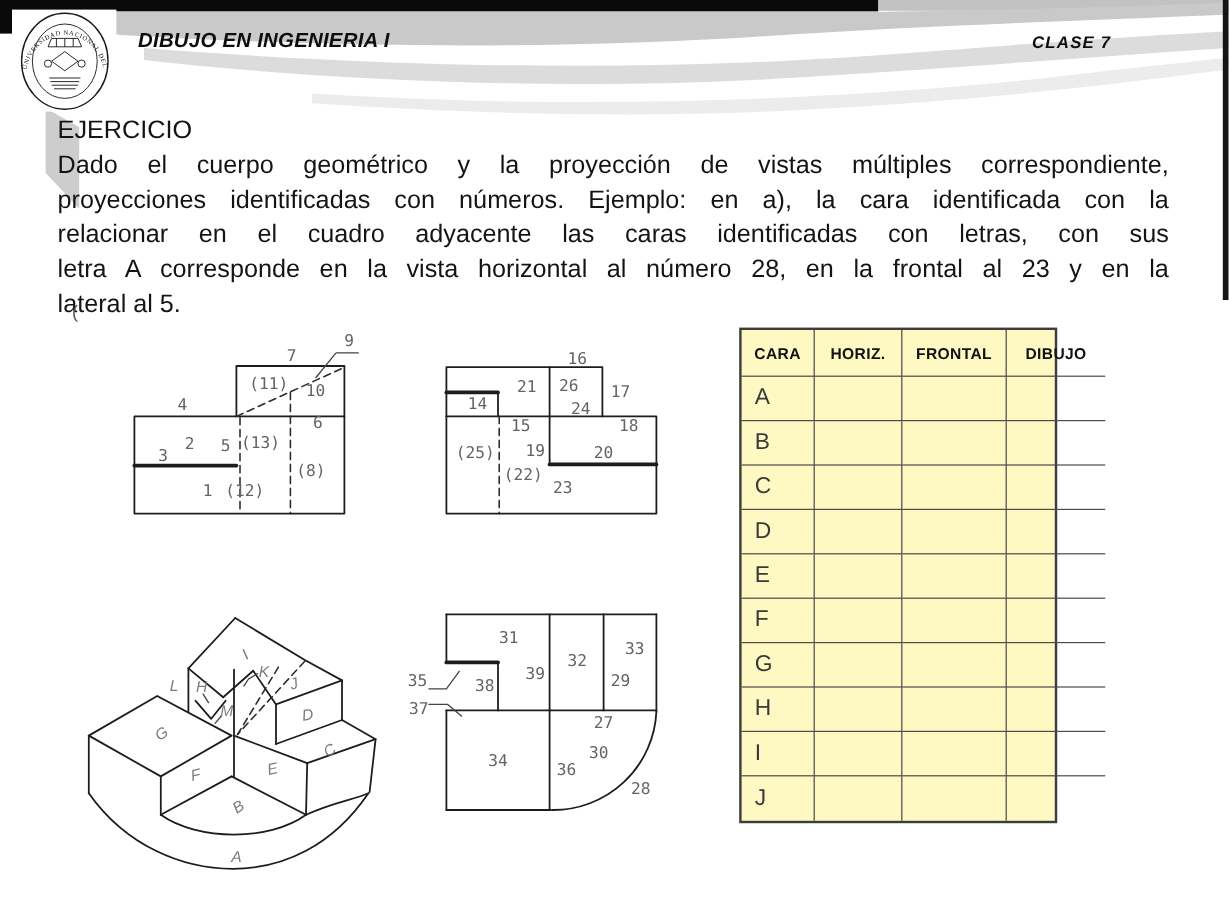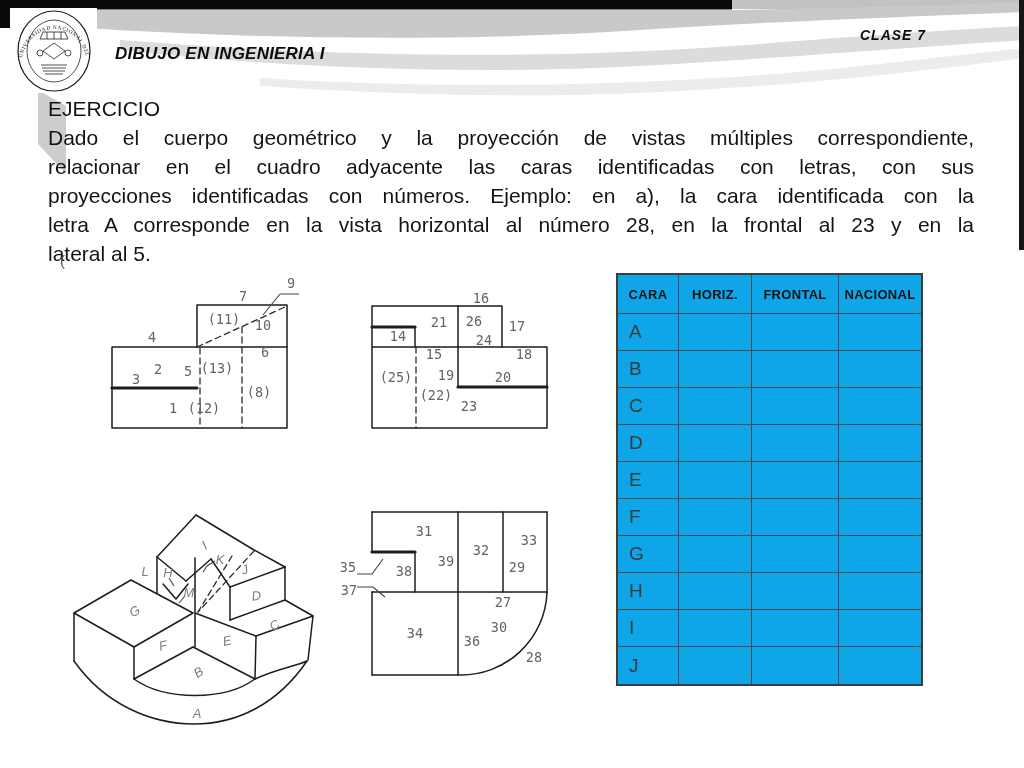--- a/index.html
+++ b/index.html
@@ -1,34 +1,34 @@
 <!DOCTYPE html>
 <html><head>
 <meta charset="utf-8">
 <style>
   html,body{margin:0;padding:0;background:#fff;}
   #slide{position:relative;width:1024px;height:768px;background:#fff;overflow:hidden;
          font-family:"Liberation Sans",sans-serif;}
   
   #header-deco{position:absolute;left:0;top:0;width:1024px;height:110px;}
   #logo-box{position:absolute;left:10px;top:8px;width:87px;height:85px;background:#fff;}
-  #slide-title{position:absolute;left:115px;top:44px;font-size:17px;font-weight:bold;
+  #slide-title{position:absolute;left:115px;top:24px;font-size:17px;font-weight:bold;
                font-style:italic;color:#0d0d0d;letter-spacing:.2px;}
   #clase-label{position:absolute;left:860px;top:27px;font-size:14px;font-weight:bold;
                font-style:italic;color:#0d0d0d;letter-spacing:1px;}
   #right-bar{position:absolute;right:0;top:0;width:5px;height:250px;background:#151515;}
   
   #exercise{position:absolute;left:48px;top:94px;width:926px;color:#141414;
             font-size:21px;line-height:29px;}
   .jline{text-align:justify;text-align-last:justify;white-space:normal;}
   .jline.last{text-align-last:left;}
   #stray-mark{position:absolute;left:60px;top:252px;font-size:15px;color:#555;}
   
-  #faces-table{position:absolute;left:616px;top:273px;width:307px;border:2px solid #3d3d3d;
-               box-sizing:border-box;background:#0ea5e9;}
+  #faces-table{position:absolute;left:616px;top:273px;width:265px;border:2px solid #3d3d3d;
+               box-sizing:border-box;background:#fef9c3;}
   .trow{display:grid;grid-template-columns:61px 73px 87px 82px;}
   .tcell{border-right:1px solid #4a4a4a;border-bottom:1px solid #4a4a4a;box-sizing:border-box;
          display:flex;align-items:center;}
   .tcell:last-child{border-right:none;}
   .trow.hdr .tcell{height:39px;justify-content:center;font-weight:bold;font-size:13px;
                    color:#111;letter-spacing:.3px;}
   .trow.body .tcell{height:37px;}
   .trow.body .tcell.lbl{padding-left:11px;font-size:19px;color:#3a3a3a;}
   .trow:last-child .tcell{border-bottom:none;}
   
@@ -83,22 +83,22 @@
     </svg>
   </div>
 
   <div id="slide-title">DIBUJO EN INGENIERIA I</div>
   <div id="clase-label">CLASE  7</div>
   <div id="right-bar"></div>
 
   <div id="exercise">
     <div>EJERCICIO</div>
     <div class="jline">Dado el cuerpo geométrico y la proyección de vistas múltiples correspondiente,</div>
+    <div class="jline">proyecciones identificadas con números. Ejemplo: en a), la cara identificada con la</div>
     <div class="jline">relacionar en el cuadro adyacente las caras identificadas con letras, con sus</div>
-    <div class="jline">proyecciones identificadas con números. Ejemplo: en a), la cara identificada con la</div>
     <div class="jline">letra A corresponde en la vista horizontal al número 28, en la frontal al 23 y en la</div>
     <div class="jline last">lateral al 5.</div>
   </div>
   <div id="stray-mark">(</div>
 
   <svg id="drawings" viewBox="0 0 1024 768">
 
     <g>
       <path class="edge" d="M197,305 H287 V428 H112 V347 H197 Z"></path>
       <path class="edge" d="M197,347 H287"></path>
@@ -217,21 +217,21 @@
       <text class="ltr" x="145" y="576">L</text>
       <text class="ltr" x="189" y="597">M</text>
     </g>
   </svg>
 
   <div id="faces-table">
     <div class="trow hdr">
       <div class="tcell">CARA</div>
       <div class="tcell">HORIZ.</div>
       <div class="tcell">FRONTAL</div>
-      <div class="tcell">NACIONAL</div>
+      <div class="tcell">DIBUJO</div>
     </div>
     <div class="trow body">
       <div class="tcell lbl">A</div>
       <div class="tcell"></div>
       <div class="tcell"></div>
       <div class="tcell"></div>
     </div>
     <div class="trow body">
       <div class="tcell lbl">B</div>
       <div class="tcell"></div>

